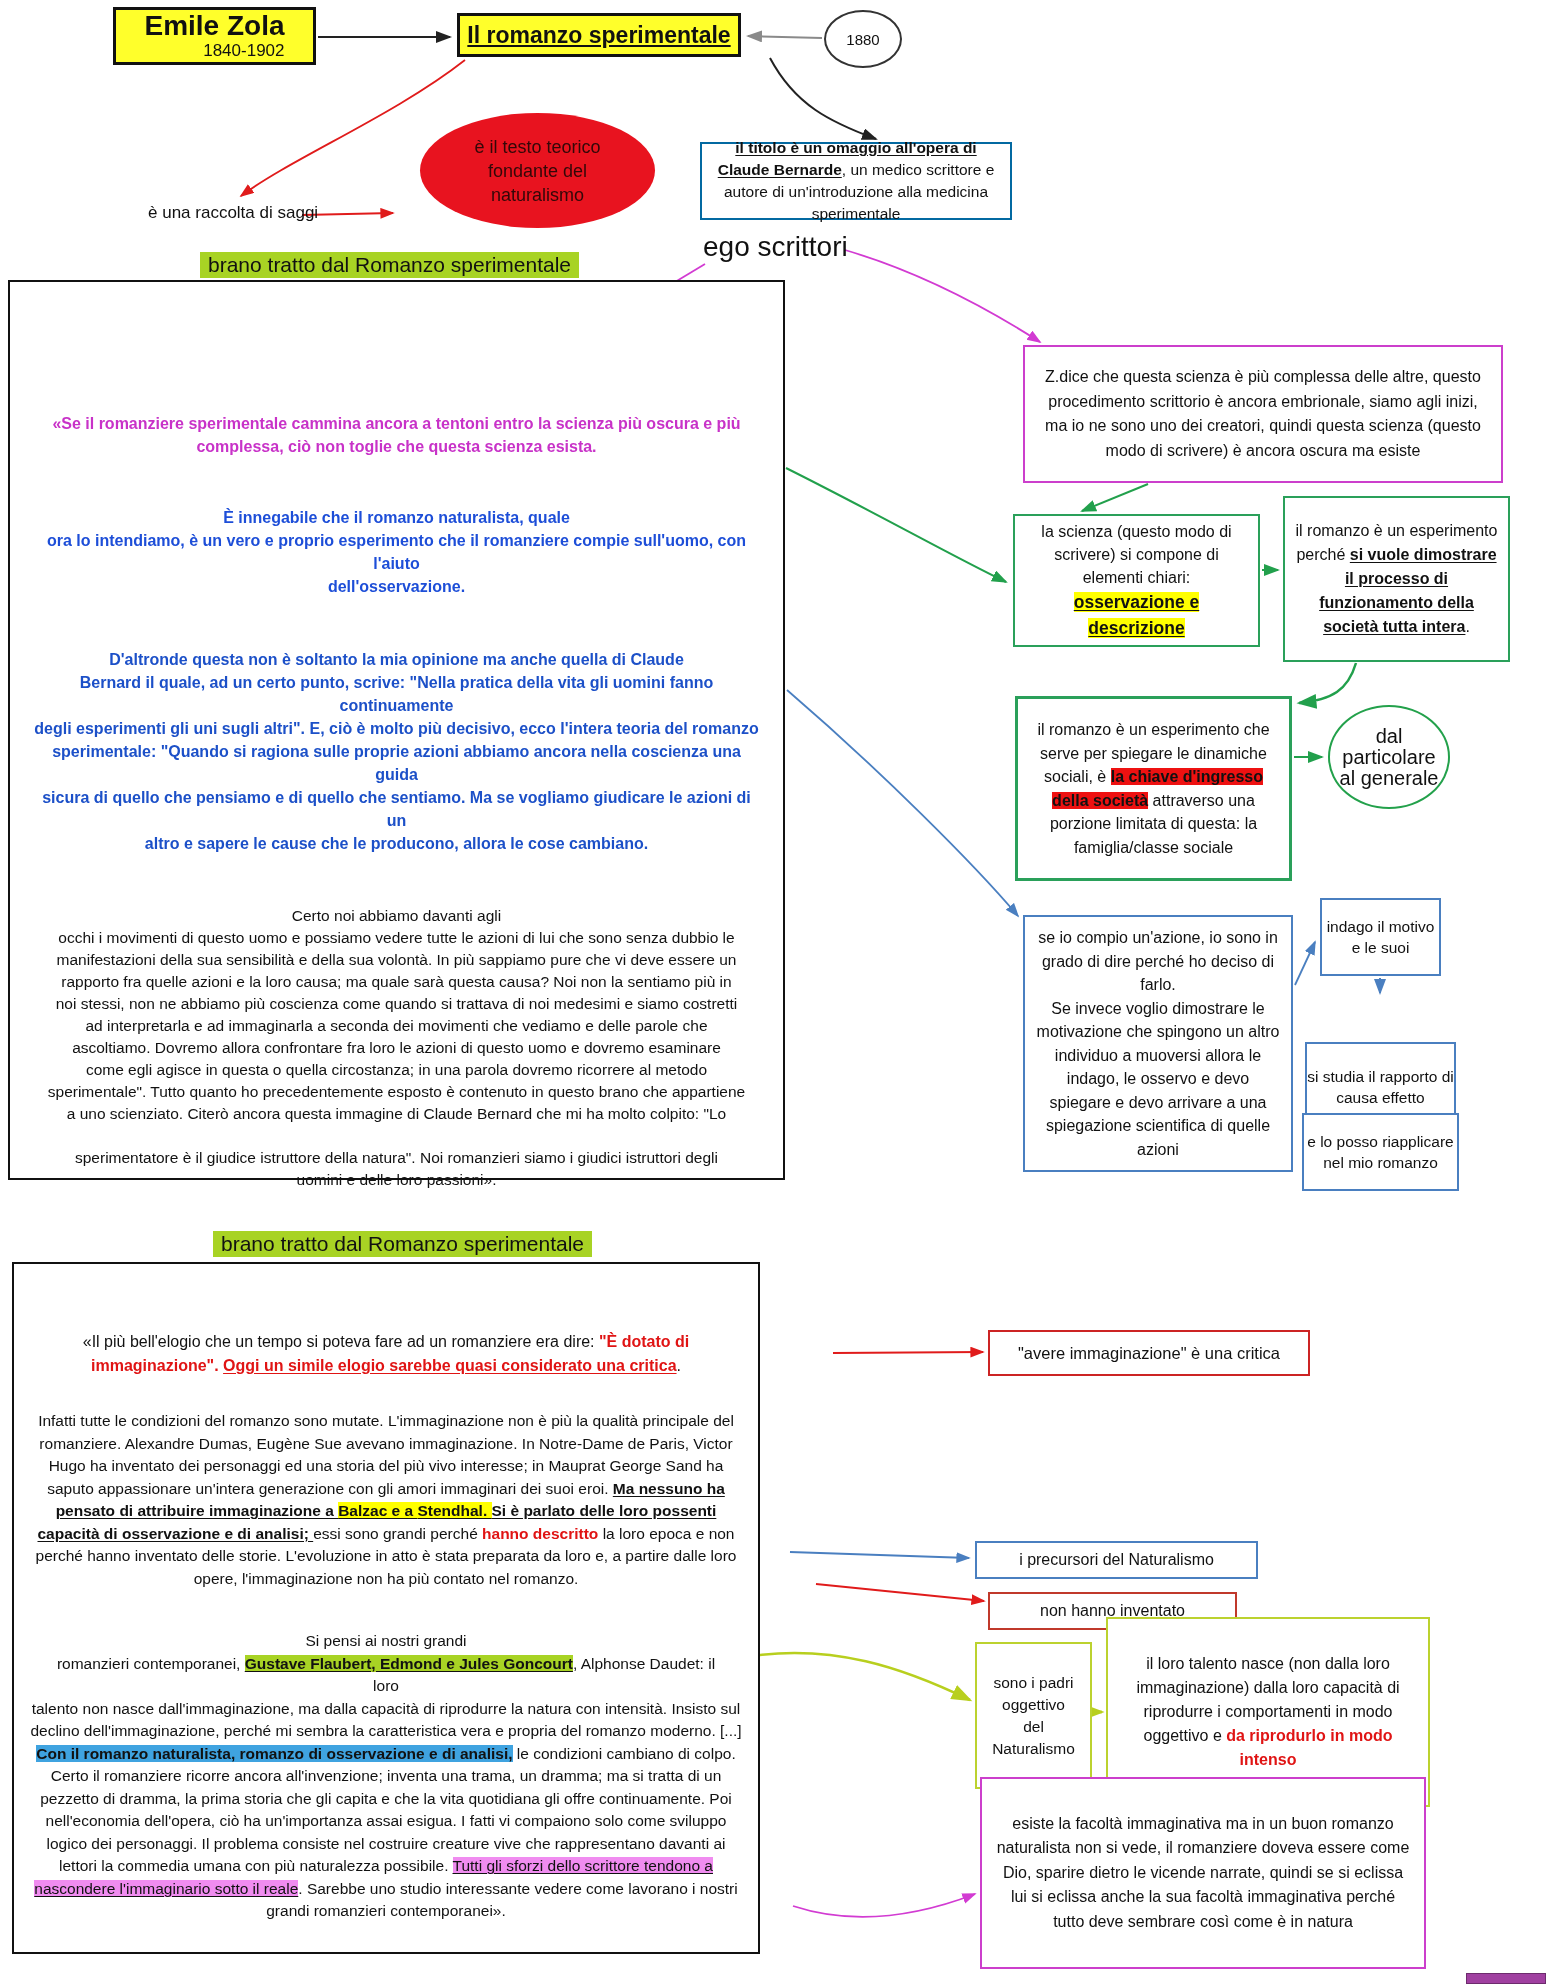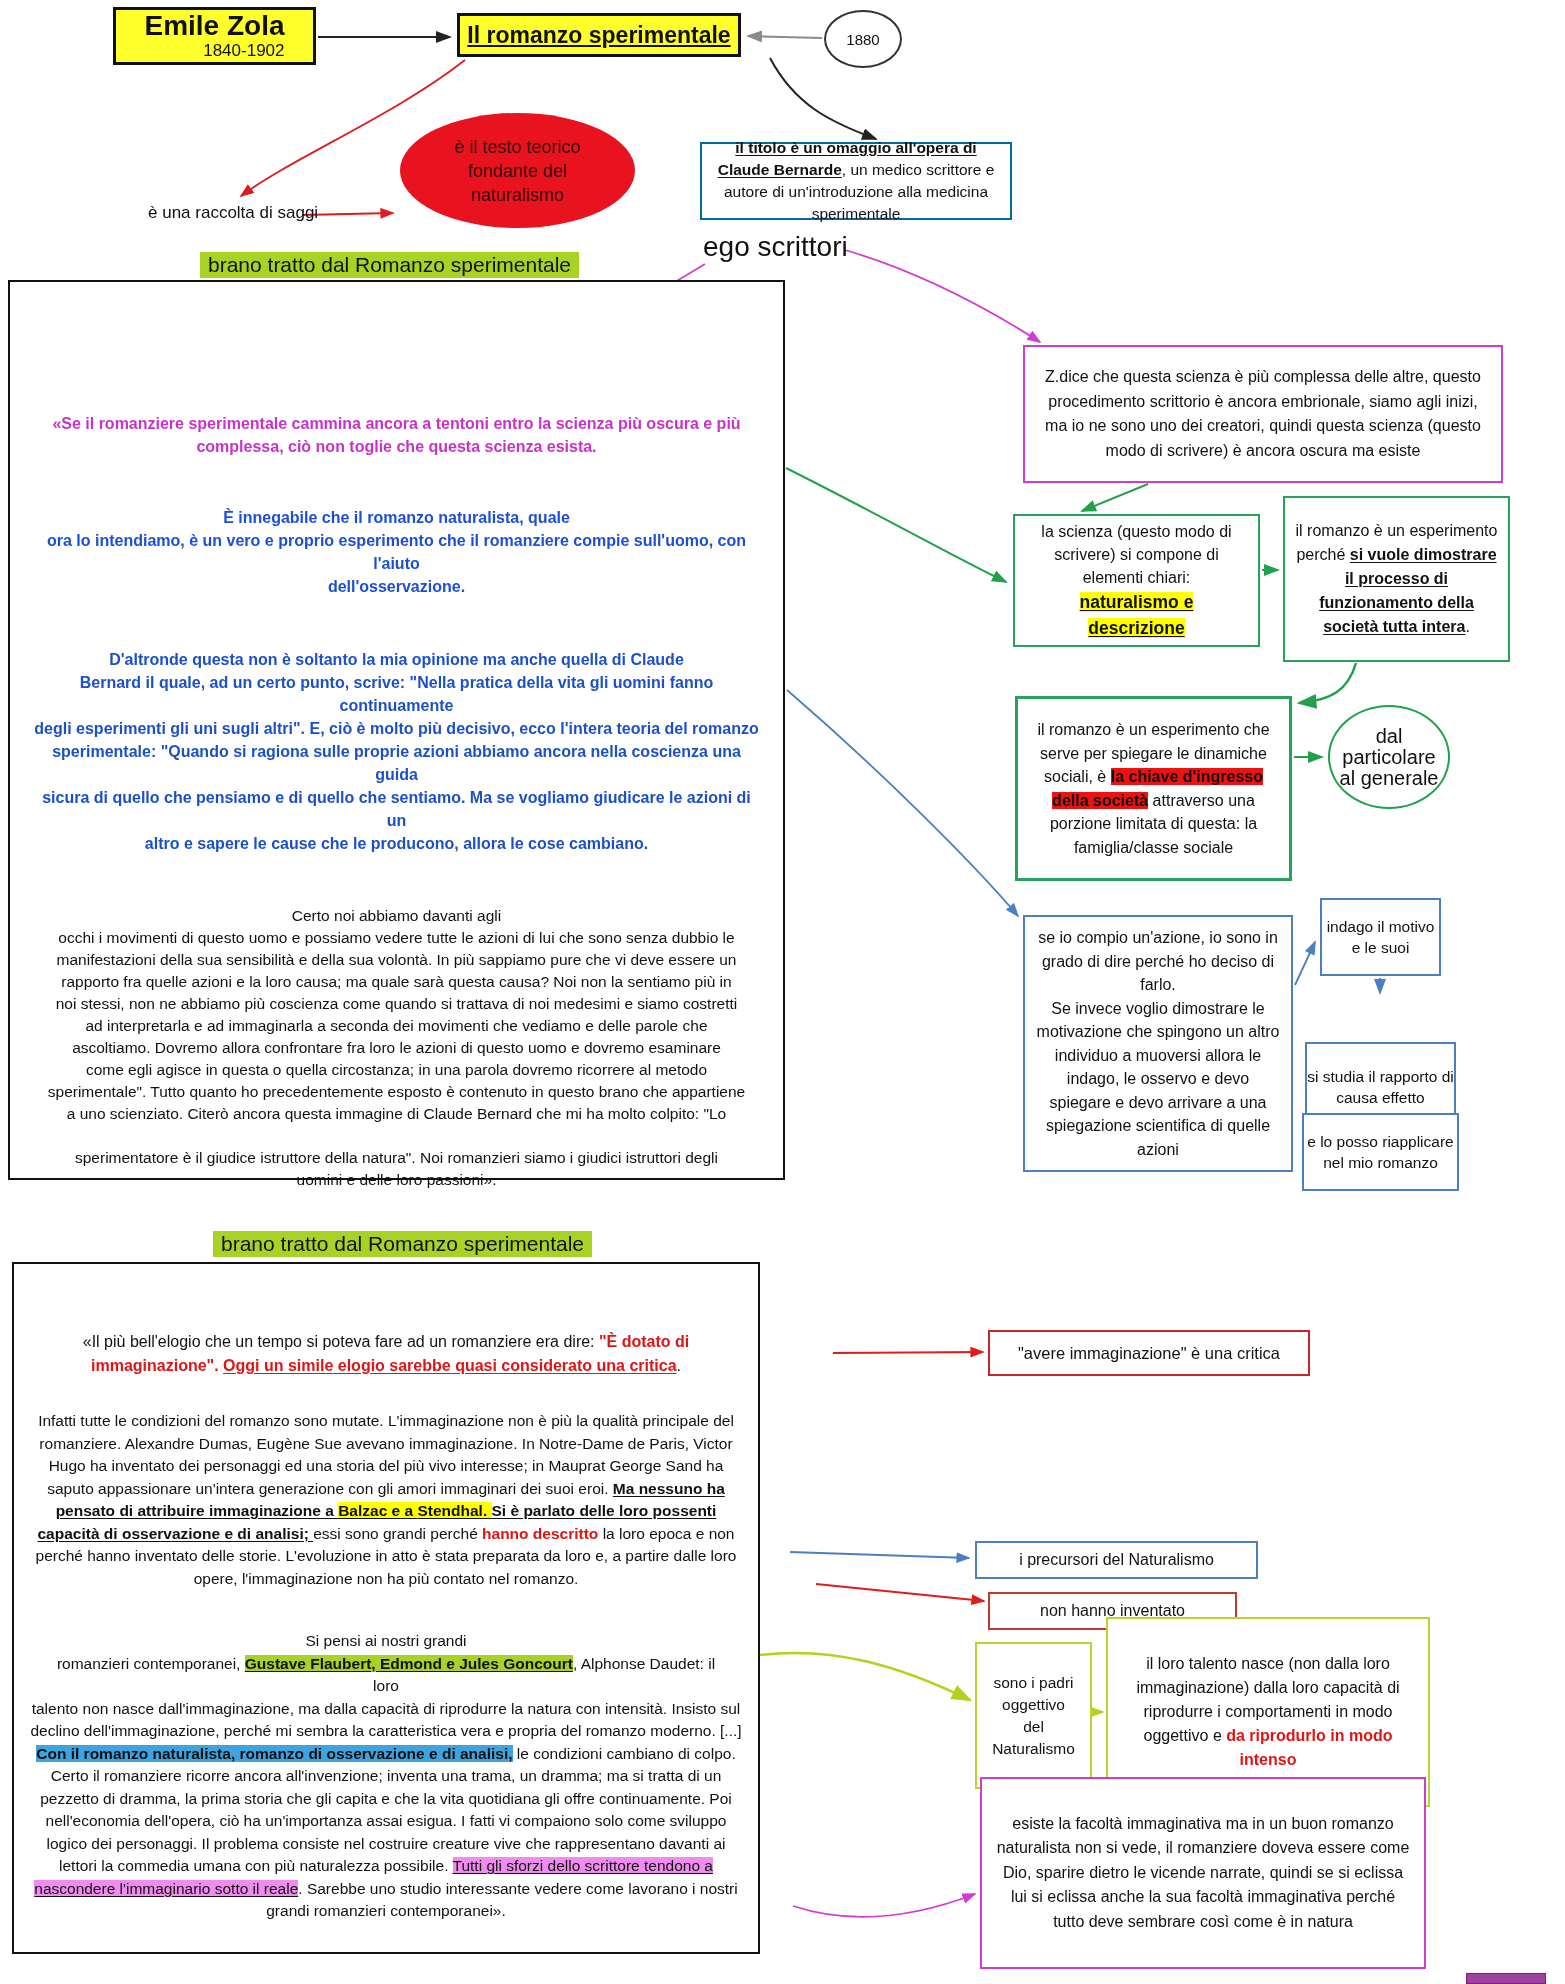--- a/index.html
+++ b/index.html
@@ -91,21 +91,21 @@
   <div class="abs ctr yellow-node" style="left:457px;top:13px;width:284px;height:44px;">
     <p class="b ul" style="font-size:23px;">Il romanzo sperimentale</p>
   </div>
 
   <div class="abs ctr" style="left:824px;top:10px;width:78px;height:58px;border:2px solid #333;border-radius:50%;background:#fff;">
     <p style="font-size:15px;">1880</p>
   </div>
 
   <p class="abs" style="left:148px;top:203px;font-size:17px;">è una raccolta di saggi</p>
 
-  <div class="abs ctr" style="left:400px;top:113px;width:235px;height:115px;background:#e8131f;border-radius:50%;">
+  <div class="abs ctr" style="left:420px;top:113px;width:235px;height:115px;background:#e8131f;border-radius:50%;">
     <p class="pre" style="font-size:18px;line-height:24px;color:#330808;">è il testo teorico
 fondante del
 naturalismo</p>
   </div>
 
   <div class="abs ctr plainbox" style="left:700px;top:142px;width:312px;height:78px;padding:4px 8px;">
     <p style="font-size:15.5px;line-height:22px;"><span class="b ul">il titolo è un omaggio all'opera di Claude Bernarde</span><span>, un medico scrittore e autore di un'introduzione alla medicina sperimentale</span></p>
   </div>
 
   <p class="abs hl-g" style="left:200px;top:252px;font-size:21px;padding:1px 8px;">brano tratto dal Romanzo sperimentale</p>
@@ -139,21 +139,21 @@
 sperimentatore è il giudice istruttore della natura". Noi romanzieri siamo i giudici istruttori degli
 uomini e delle loro passioni».</p>
   </div>
 
   <div class="abs ctr magbox" style="left:1023px;top:345px;width:480px;height:138px;padding:4px 10px;">
     <p style="font-size:16px;line-height:24.5px;">Z.dice che questa scienza è più complessa delle altre, questo procedimento scrittorio è ancora embrionale, siamo agli inizi, ma io ne sono uno dei creatori, quindi questa scienza (questo modo di scrivere) è ancora oscura ma esiste</p>
   </div>
 
   <div class="abs ctr grnbox" style="left:1013px;top:514px;width:247px;height:133px;padding:4px 8px;">
     <p style="font-size:16px;line-height:23px;"><span>la scienza (questo modo di scrivere) si compone di elementi chiari:</span><br>
-    <span class="pre b ul hl-y" style="font-size:17.5px;line-height:26px;">naturalismo e
+    <span class="pre b ul hl-y" style="font-size:17.5px;line-height:26px;">osservazione e
 descrizione</span></p>
   </div>
 
   <div class="abs ctr grnbox" style="left:1283px;top:496px;width:227px;height:166px;padding:4px 8px;">
     <p style="font-size:16px;line-height:24px;"><span>il romanzo è un esperimento perché </span><span class="b ul">si vuole dimostrare il processo di funzionamento della società tutta intera</span><span>.</span></p>
   </div>
 
   <div class="abs ctr grnbox" style="left:1015px;top:696px;width:277px;height:185px;padding:4px 10px;border-width:3px;">
     <p style="font-size:16px;line-height:23.5px;"><span>il romanzo è un esperimento che serve per spiegare le dinamiche sociali, è </span><span class="b hl-r">la chiave d'ingresso della società</span><span> attraverso una porzione limitata di questa: la famiglia/classe sociale</span></p>
   </div>

